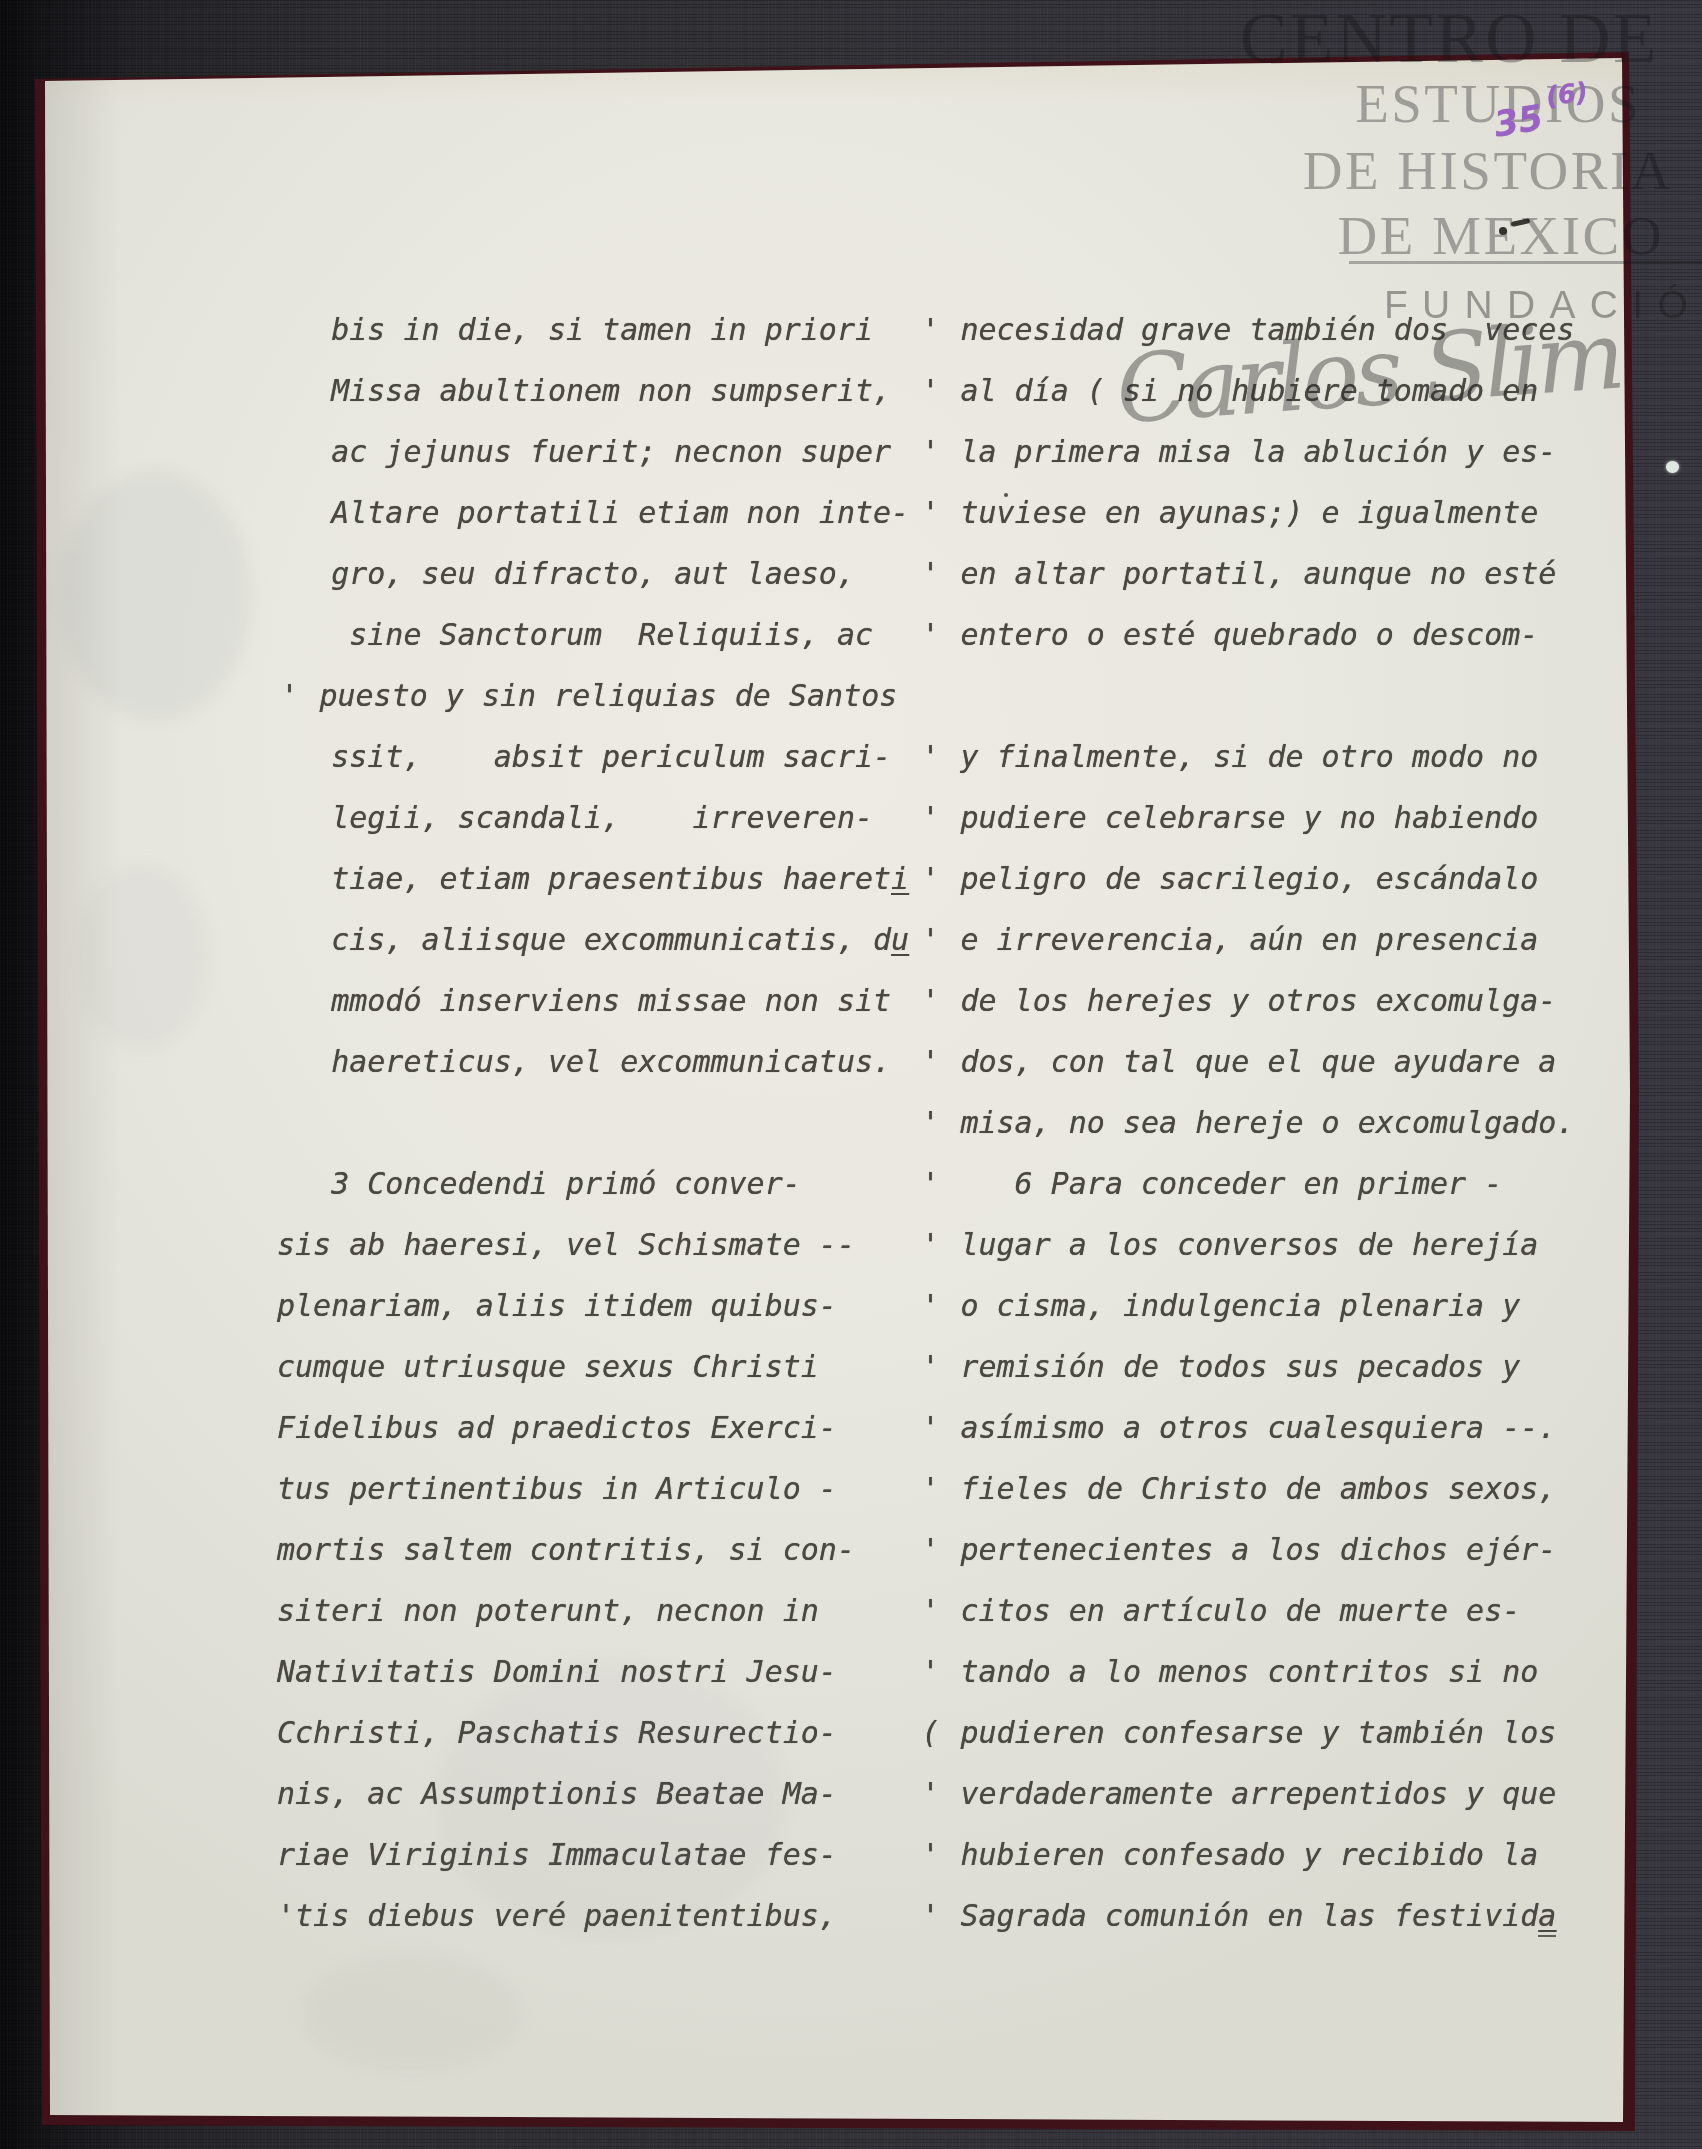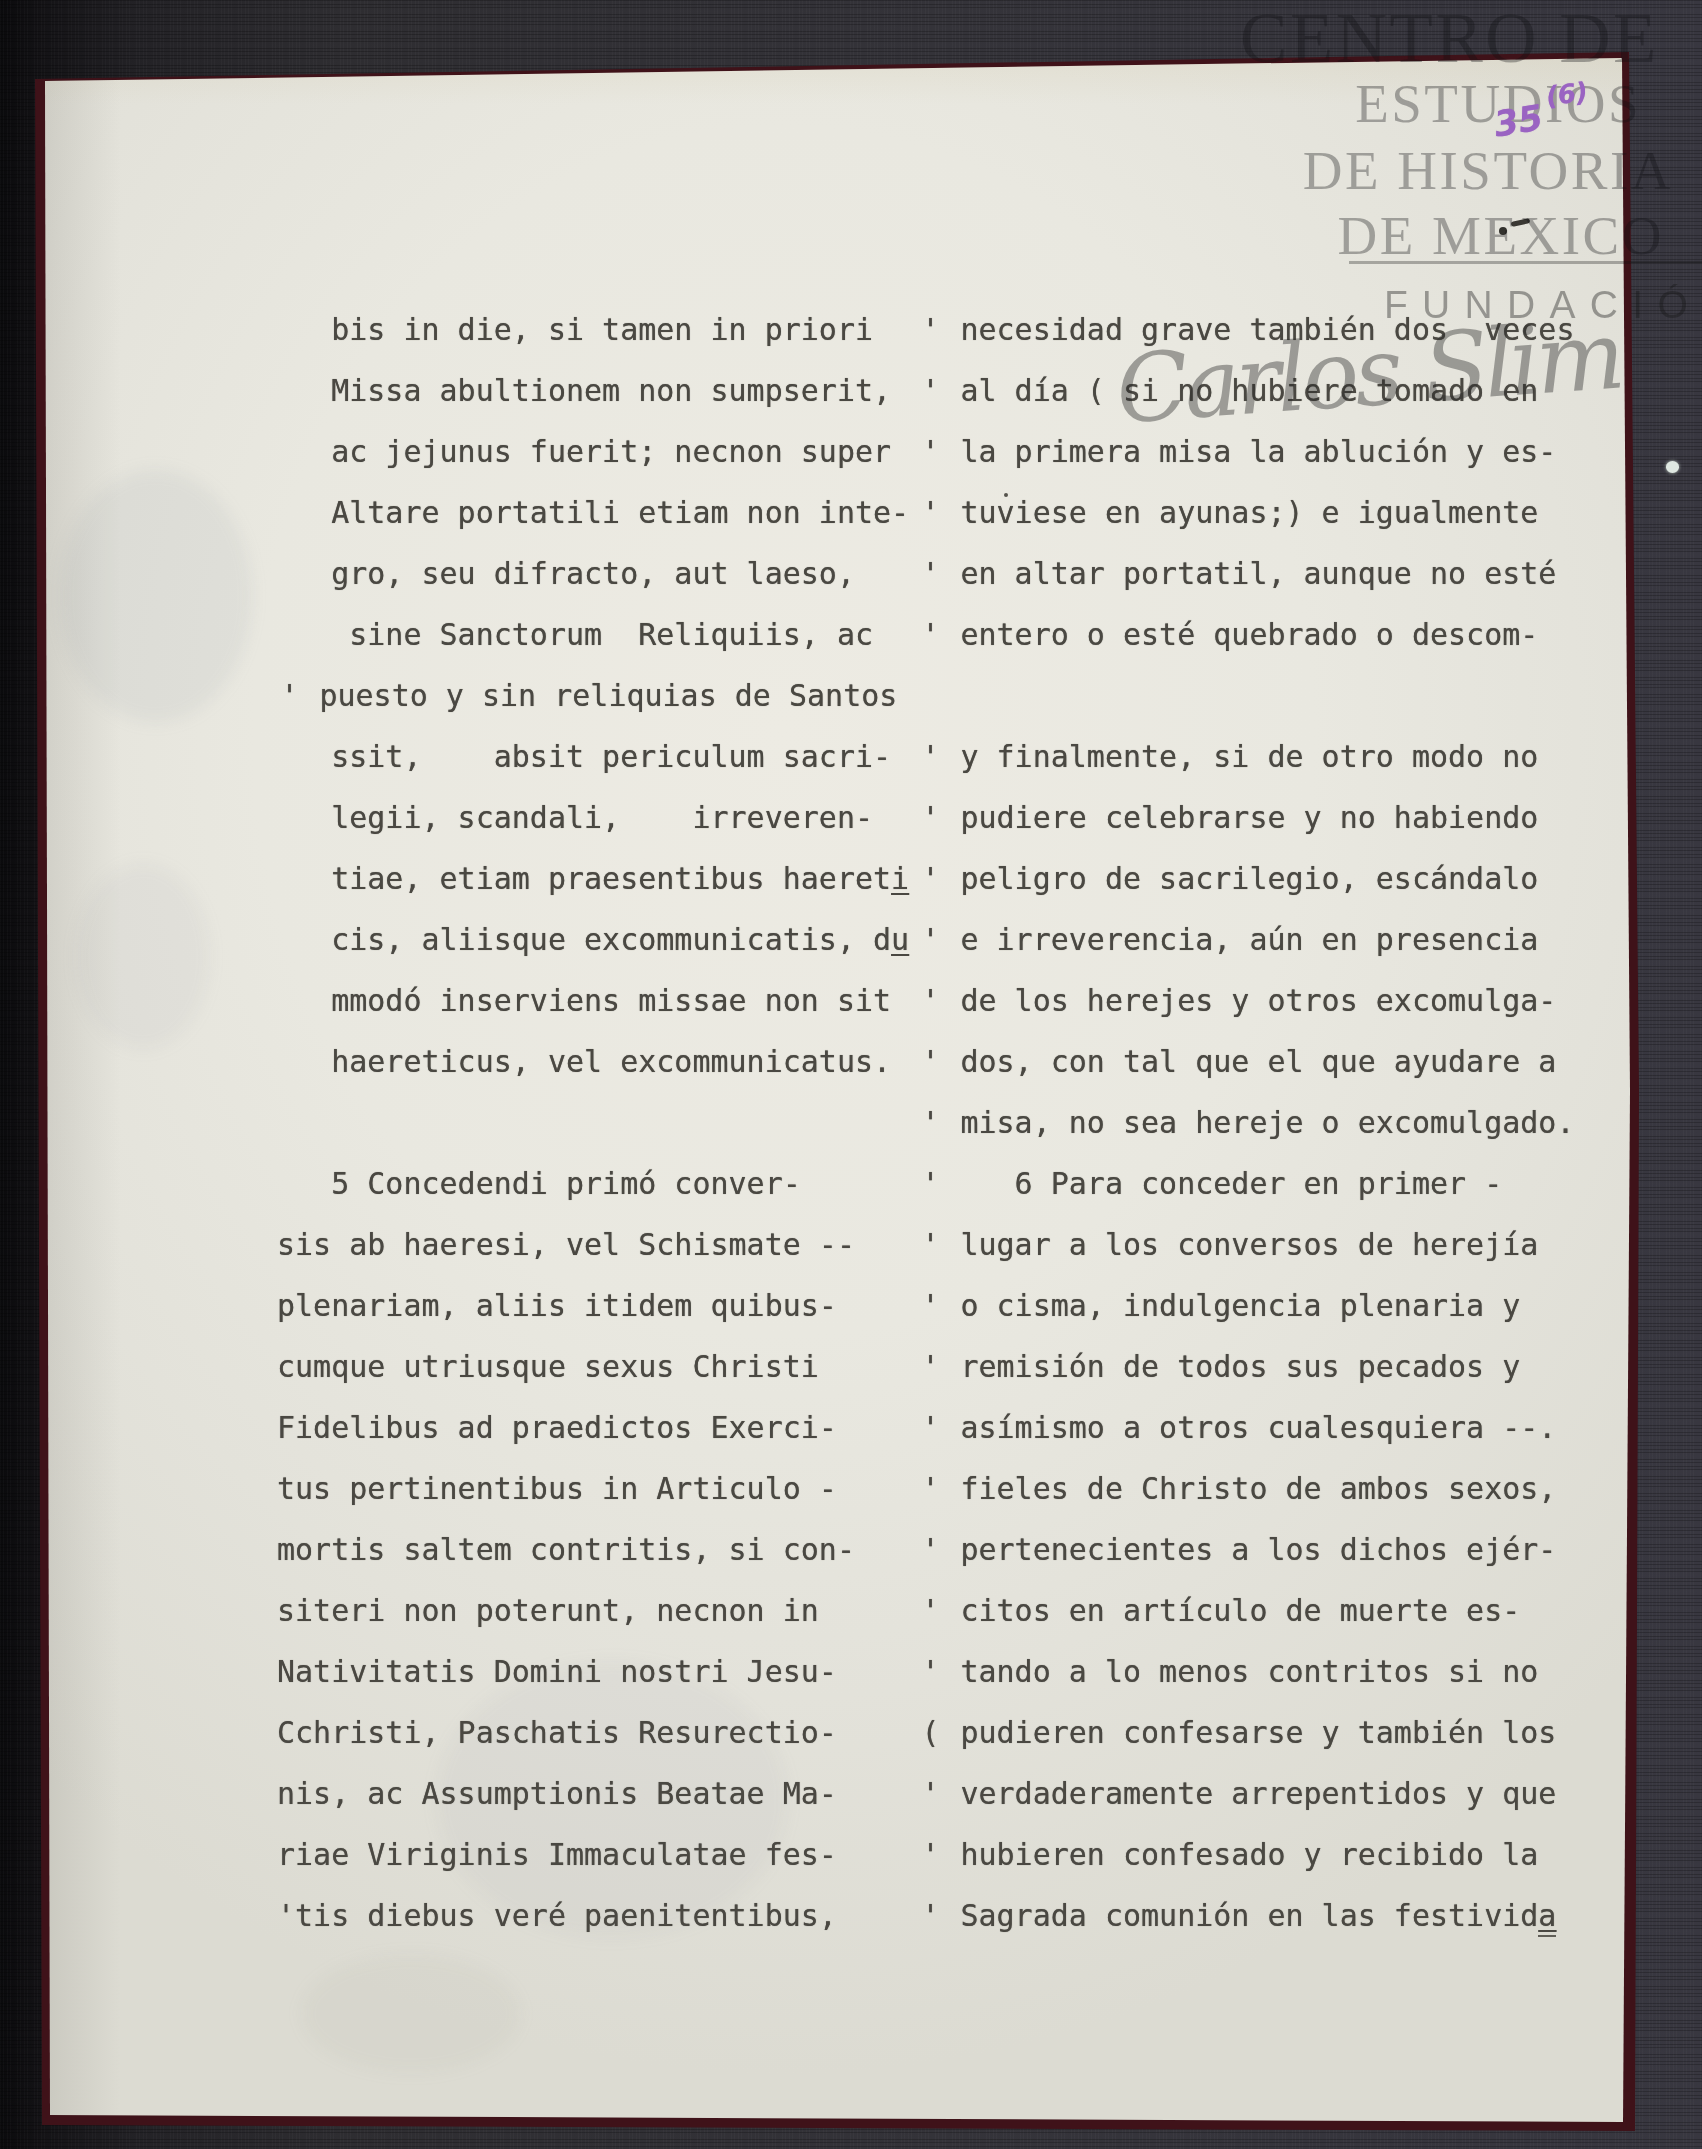--- a/index.html
+++ b/index.html
@@ -38,21 +38,21 @@
   .smudge.s2{left:76px;top:864px;width:134px;height:185px;background:rgba(140,148,156,.07);}
   .smudge.s3{left:302px;top:1955px;width:218px;height:117px;background:rgba(150,150,135,.07);}
   .smudge.s4{left:436px;top:1661px;width:352px;height:277px;background:rgba(130,140,150,.06);}
 
   .textblock{
     position:absolute;left:277px;top:315px;width:1376px;
     color:#4a4842;font-size:30px;line-height:30px;letter-spacing:0;
     text-shadow:0 0 0.8px rgba(74,72,66,.8);
     filter:blur(0.2px);
   }
-  .row{display:flex;height:61px;align-items:flex-start;}
+  .row{display:flex;height:61px;align-items:flex-start;font-style:italic;}
   .cell-latin{width:641px;white-space:pre;flex:none;}
   .cell-div{width:39px;padding-left:3.4px;white-space:pre;flex:none;}
   .cell-spanish{flex:1;white-space:pre;}
   .u{text-decoration:underline;text-decoration-thickness:2.1px;text-underline-offset:4.2px;}
   .u2{border-bottom:2.1px solid rgba(74,72,66,.85);padding-bottom:1.7px;}
 
   .speck{position:absolute;}
   .speck.dot{left:1499px;top:227px;width:8.4px;height:8.4px;border-radius:50%;background:#33322d;}
   .speck.dash{left:1511px;top:220px;width:19.3px;height:5px;border-radius:2.5px;background:#3a3833;transform:rotate(-12deg);}
   .speck.tiny{left:1004px;top:493px;width:4.2px;height:4.2px;border-radius:50%;background:#55534c;}
@@ -180,21 +180,21 @@
           <span class="cell-spanish"><span>dos, con tal que el que ayudare a</span><span class="u u2"></span></span>
         </div>
 
         <div class="row">
           <span class="cell-latin"><span></span><span class="u"></span></span>
           <span class="cell-div">'</span>
           <span class="cell-spanish"><span>misa, no sea hereje o excomulgado.</span><span class="u u2"></span></span>
         </div>
 
         <div class="row">
-          <span class="cell-latin"><span>   5 Concedendi primó conver-</span><span class="u"></span></span>
+          <span class="cell-latin"><span>   3 Concedendi primó conver-</span><span class="u"></span></span>
           <span class="cell-div">'</span>
           <span class="cell-spanish"><span>   6 Para conceder en primer -</span><span class="u u2"></span></span>
         </div>
 
         <div class="row">
           <span class="cell-latin"><span>sis ab haeresi, vel Schismate --</span><span class="u"></span></span>
           <span class="cell-div">'</span>
           <span class="cell-spanish"><span>lugar a los conversos de herejía</span><span class="u u2"></span></span>
         </div>
 

